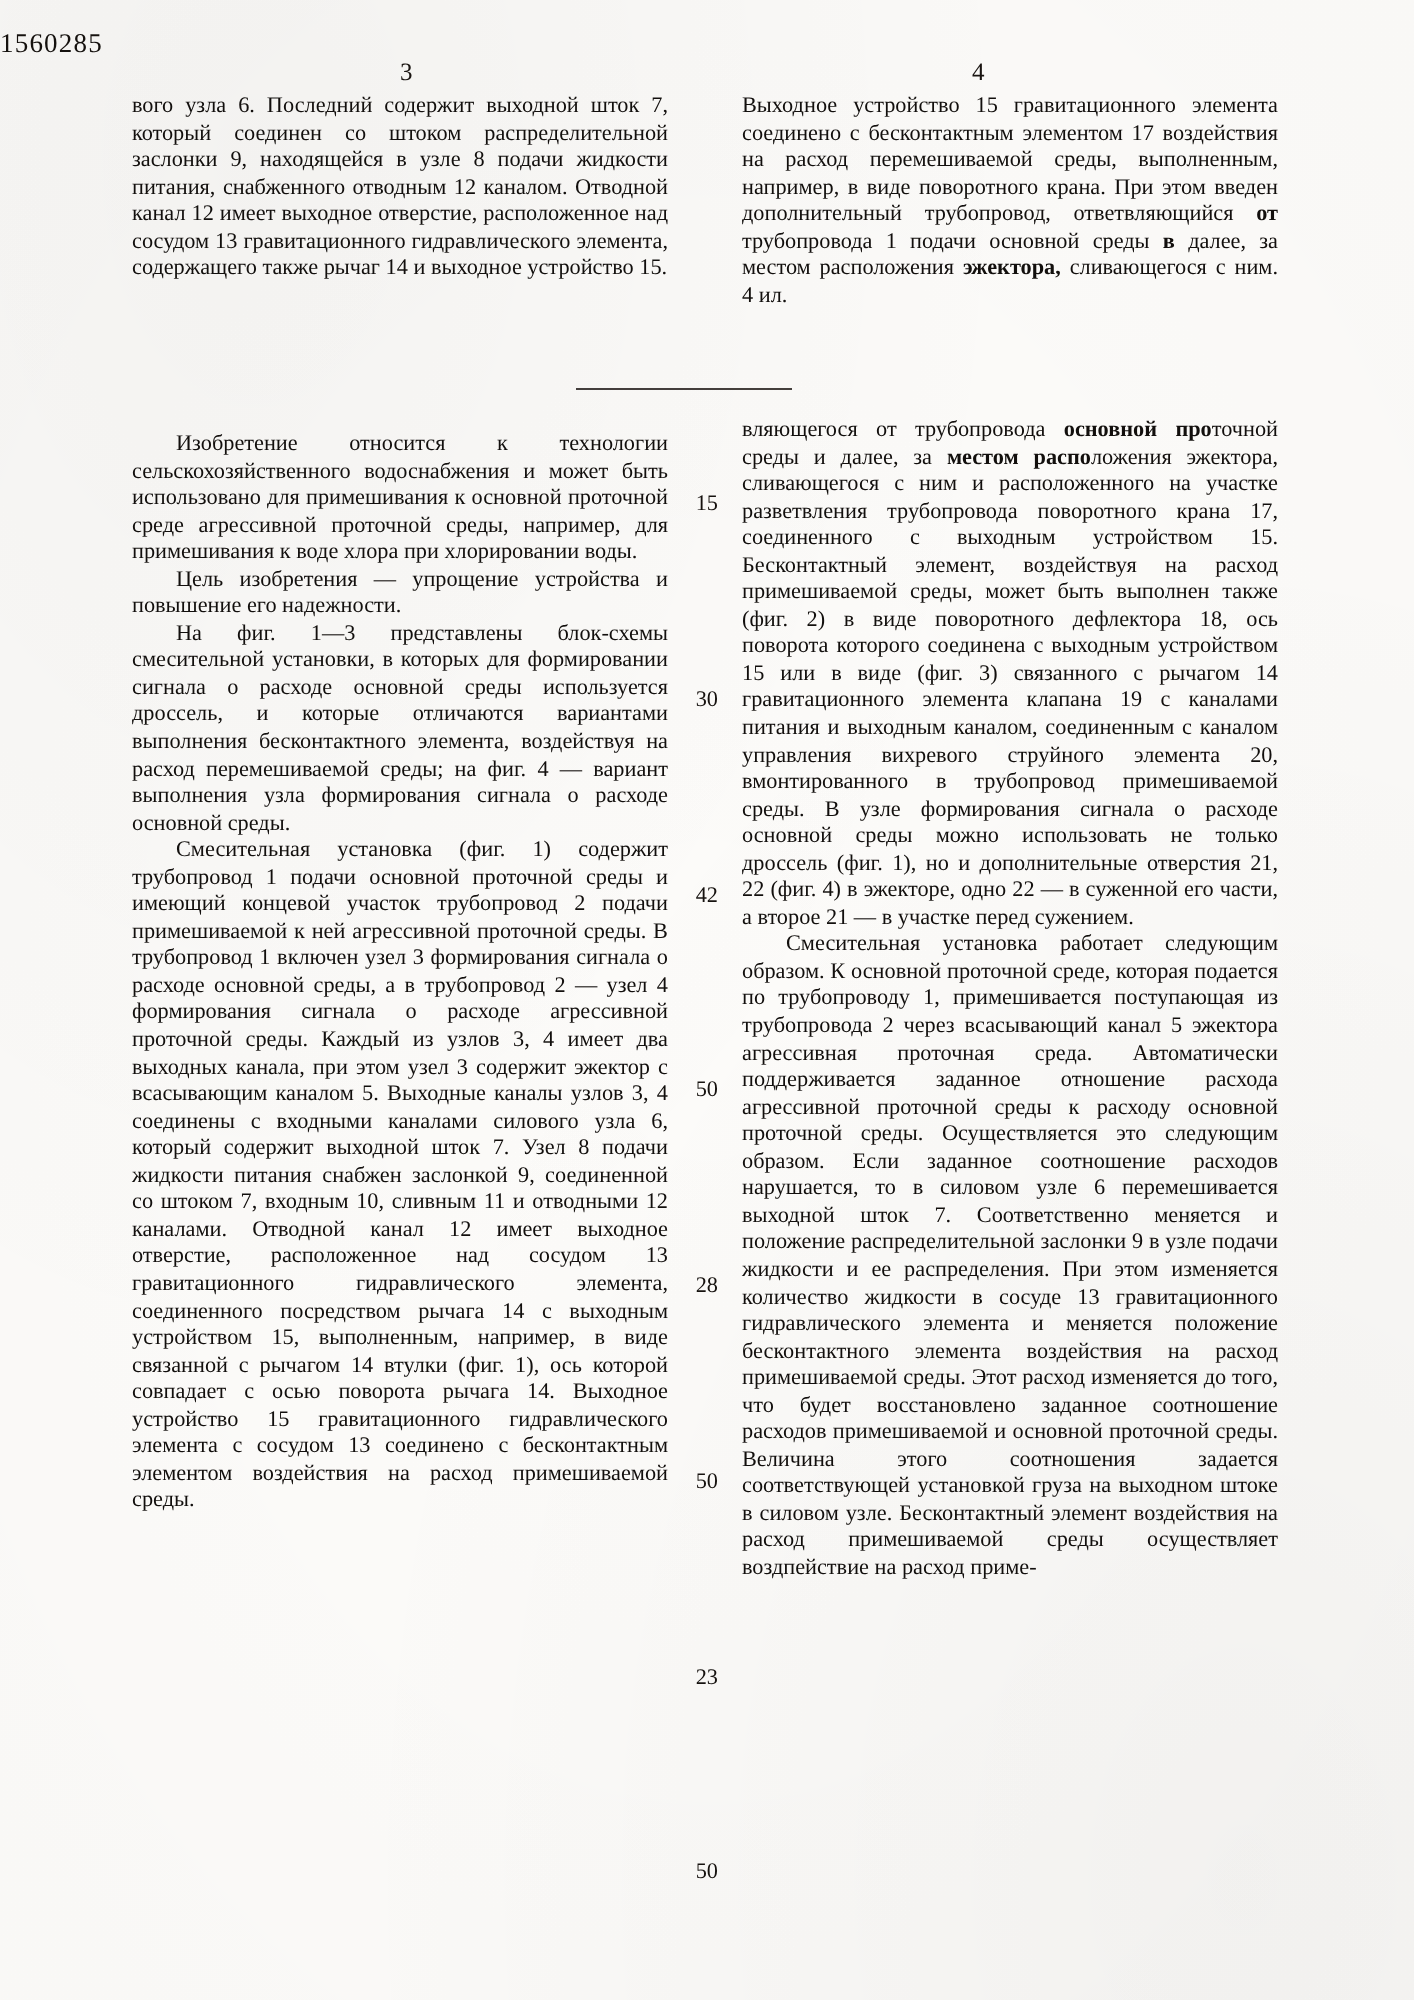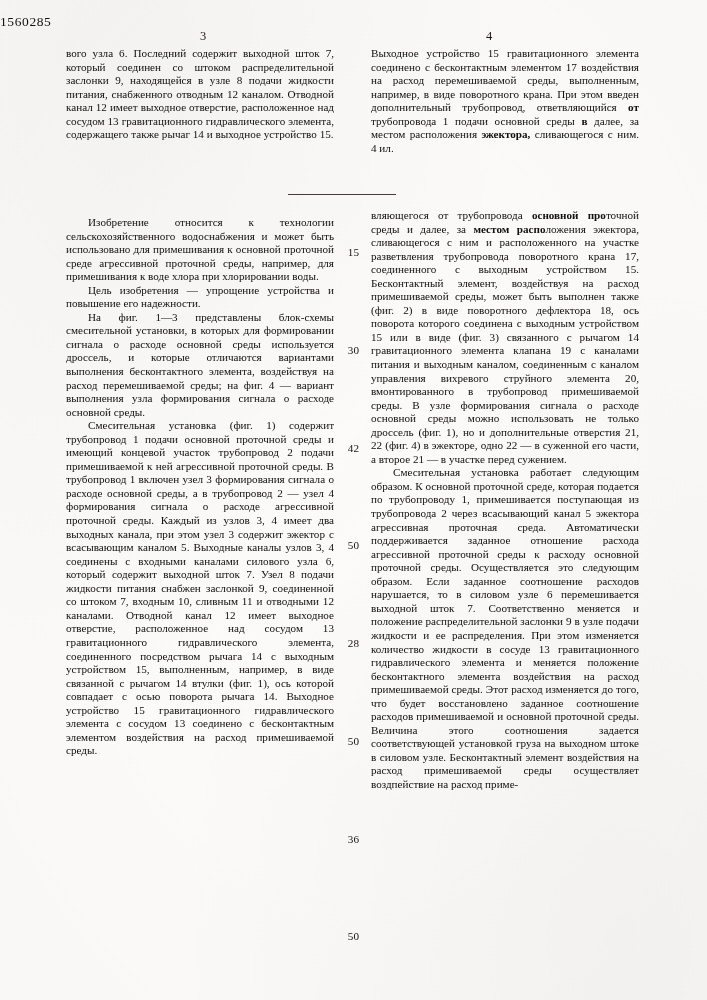--- a/index.html
+++ b/index.html
@@ -174,21 +174,21 @@
       <span class="ln">
         <span>50</span>
       </span>
       <span class="ln">
         <span>28</span>
       </span>
       <span class="ln">
         <span>50</span>
       </span>
       <span class="ln">
-        <span>36</span>
+        <span>23</span>
       </span>
       <span class="ln">
         <span>50</span>
       </span>
       <span class="ln">
         <span>55</span>
       </span>
     </div>
 
 </div>

